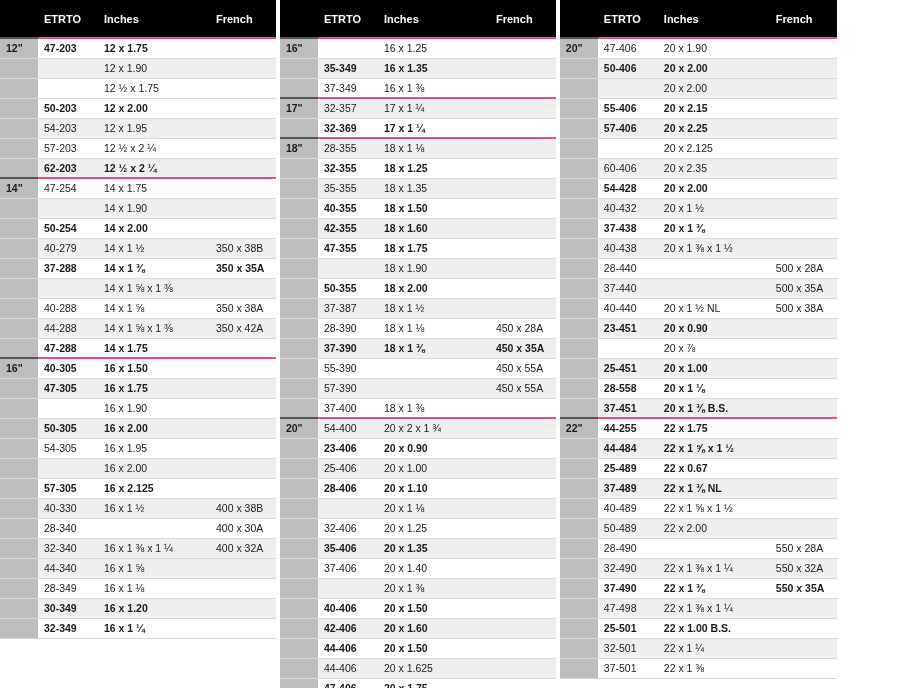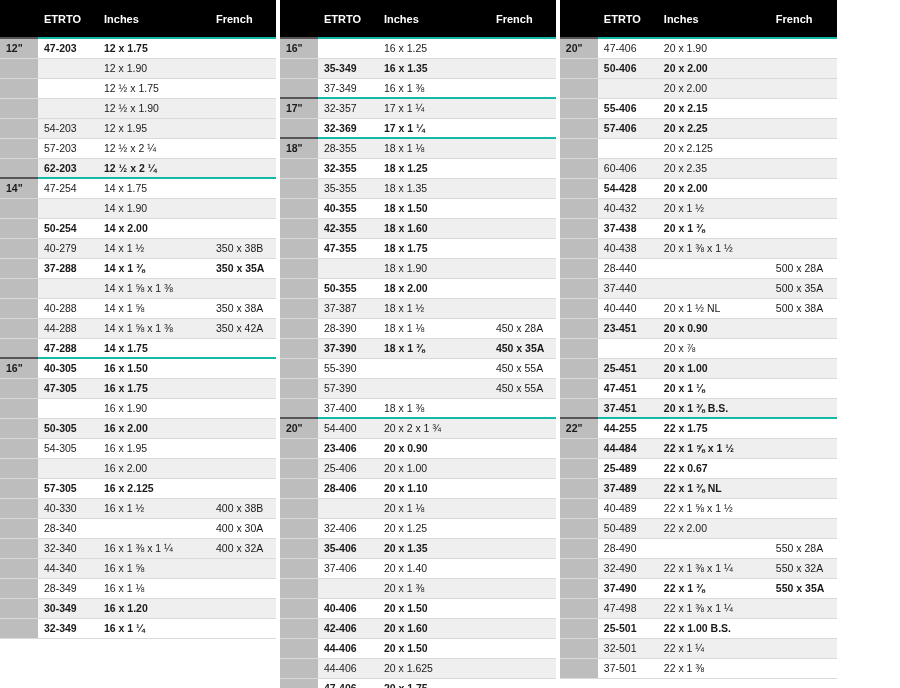--- a/index.html
+++ b/index.html
@@ -52,21 +52,21 @@
   tbody tr td { background: #ffffff; }
   tbody tr.alt td.sizecell, tbody tr td.sizecell { background: #bdbdbd; }
   td.sizecell {
     background: #bdbdbd;
     font-weight: bold;
     font-size: 11px;
     color: #000;
     border-bottom: 1px solid #bdbdbd;
     padding-left: 4px;
   }
-  tr.groupstart td { border-top: 2px solid #14b8a6; }
+  tr.groupstart td { border-top: 2px solid #ec4899; }
   tr.groupstart td.sizecell { border-top: 2px solid #555555; }
   td.b { font-weight: bold; }
 
   
   .c-size  { width: 38px; }
   .c-etrto { width: 60px; }
   .c-inch  { width: 112px; }
   .c-french{ width: 85px; }
 </style>
 </head>
@@ -102,25 +102,25 @@
             <td></td>
             <td>12 x 1.90</td>
             <td></td>
           </tr>
           <tr>
             <td class="sizecell"></td>
             <td></td>
             <td>12 ½ x 1.75</td>
             <td></td>
           </tr>
-          <tr class="alt">
-            <td class="sizecell"></td>
-            <td></td>
-            <td>12 ½ x 1.90</td>
-            <td></td>
+          <tr>
+            <td class="sizecell"></td>
+            <td class="b">50-203</td>
+            <td class="b">12 x 2.00</td>
+            <td class="b"></td>
           </tr>
           <tr class="alt">
             <td class="sizecell"></td>
             <td>54-203</td>
             <td>12 x 1.95</td>
             <td></td>
           </tr>
           <tr>
             <td class="sizecell"></td>
             <td>57-203</td>
@@ -608,21 +608,21 @@
             <td></td>
           </tr>
           <tr class="alt">
             <td class="sizecell"></td>
             <td class="b">25-451</td>
             <td class="b">20 x 1.00</td>
             <td class="b"></td>
           </tr>
           <tr>
             <td class="sizecell"></td>
-            <td class="b">47-451</td>
+            <td class="b">28-558</td>
             <td class="b">20 x 1 ⅛</td>
             <td class="b"></td>
           </tr>
           <tr class="alt">
             <td class="sizecell"></td>
             <td class="b">37-451</td>
             <td class="b">20 x 1 ⅜ B.S.</td>
             <td class="b"></td>
           </tr>
           <tr class="groupstart">

